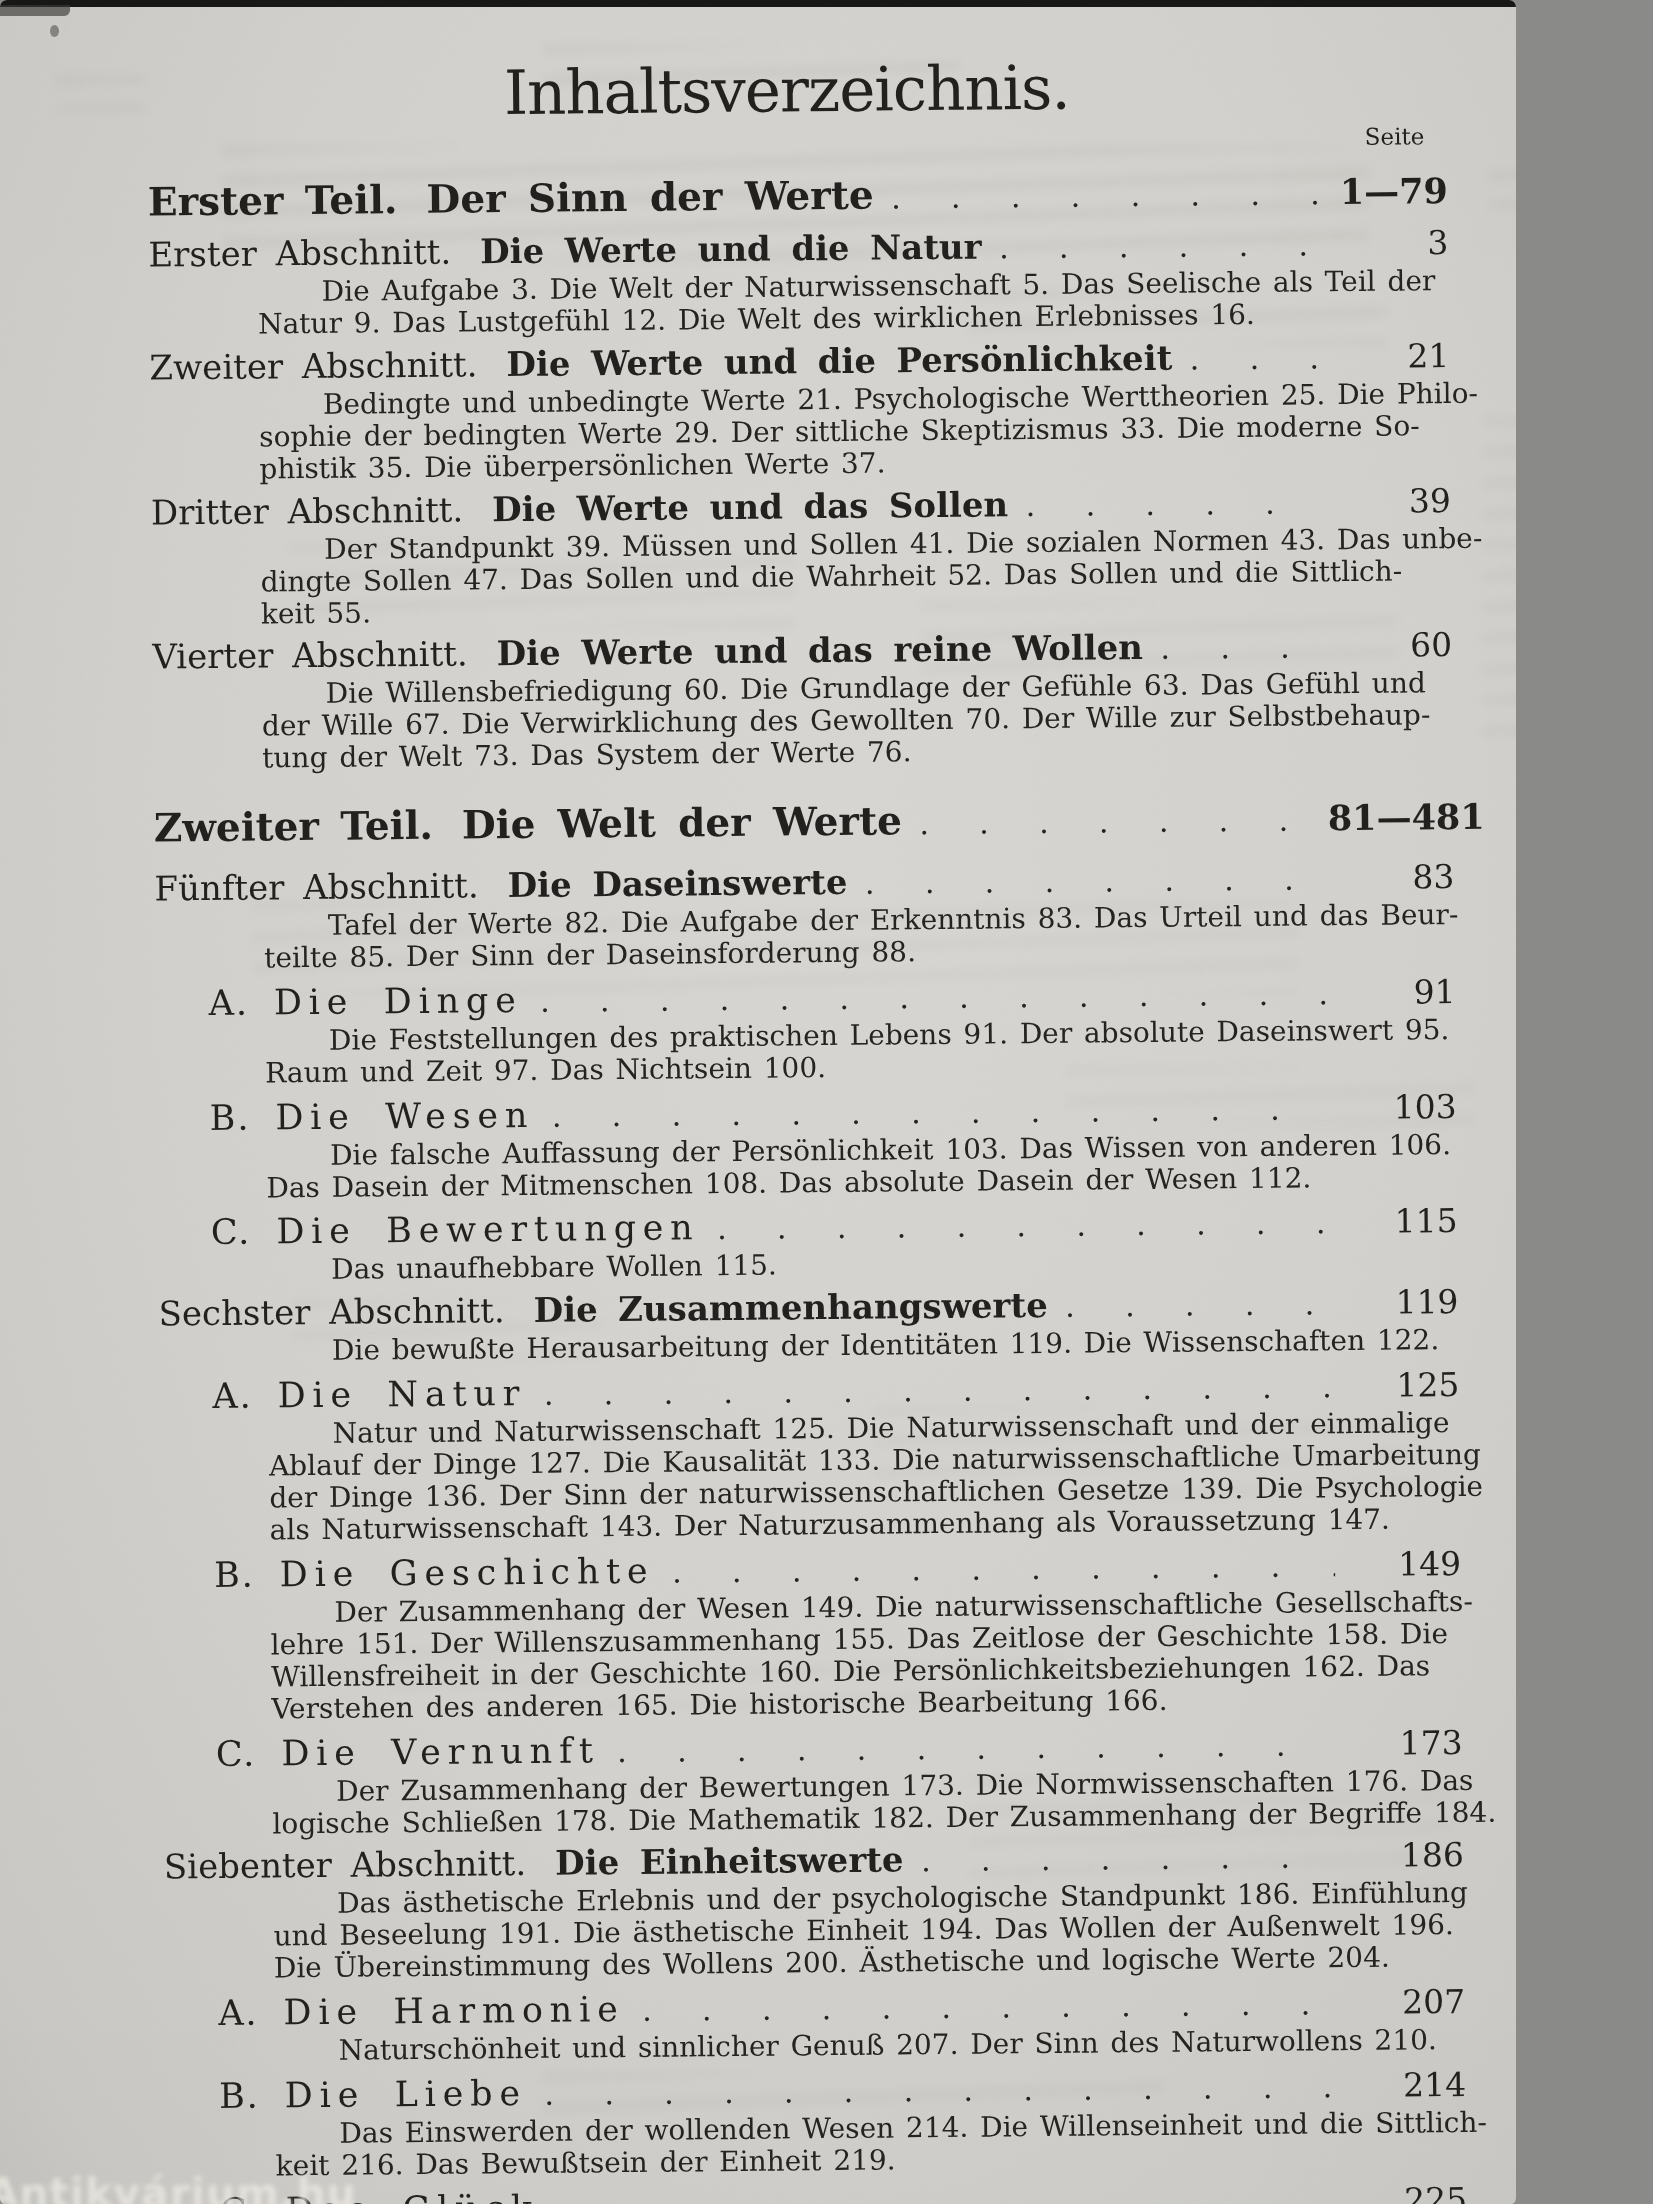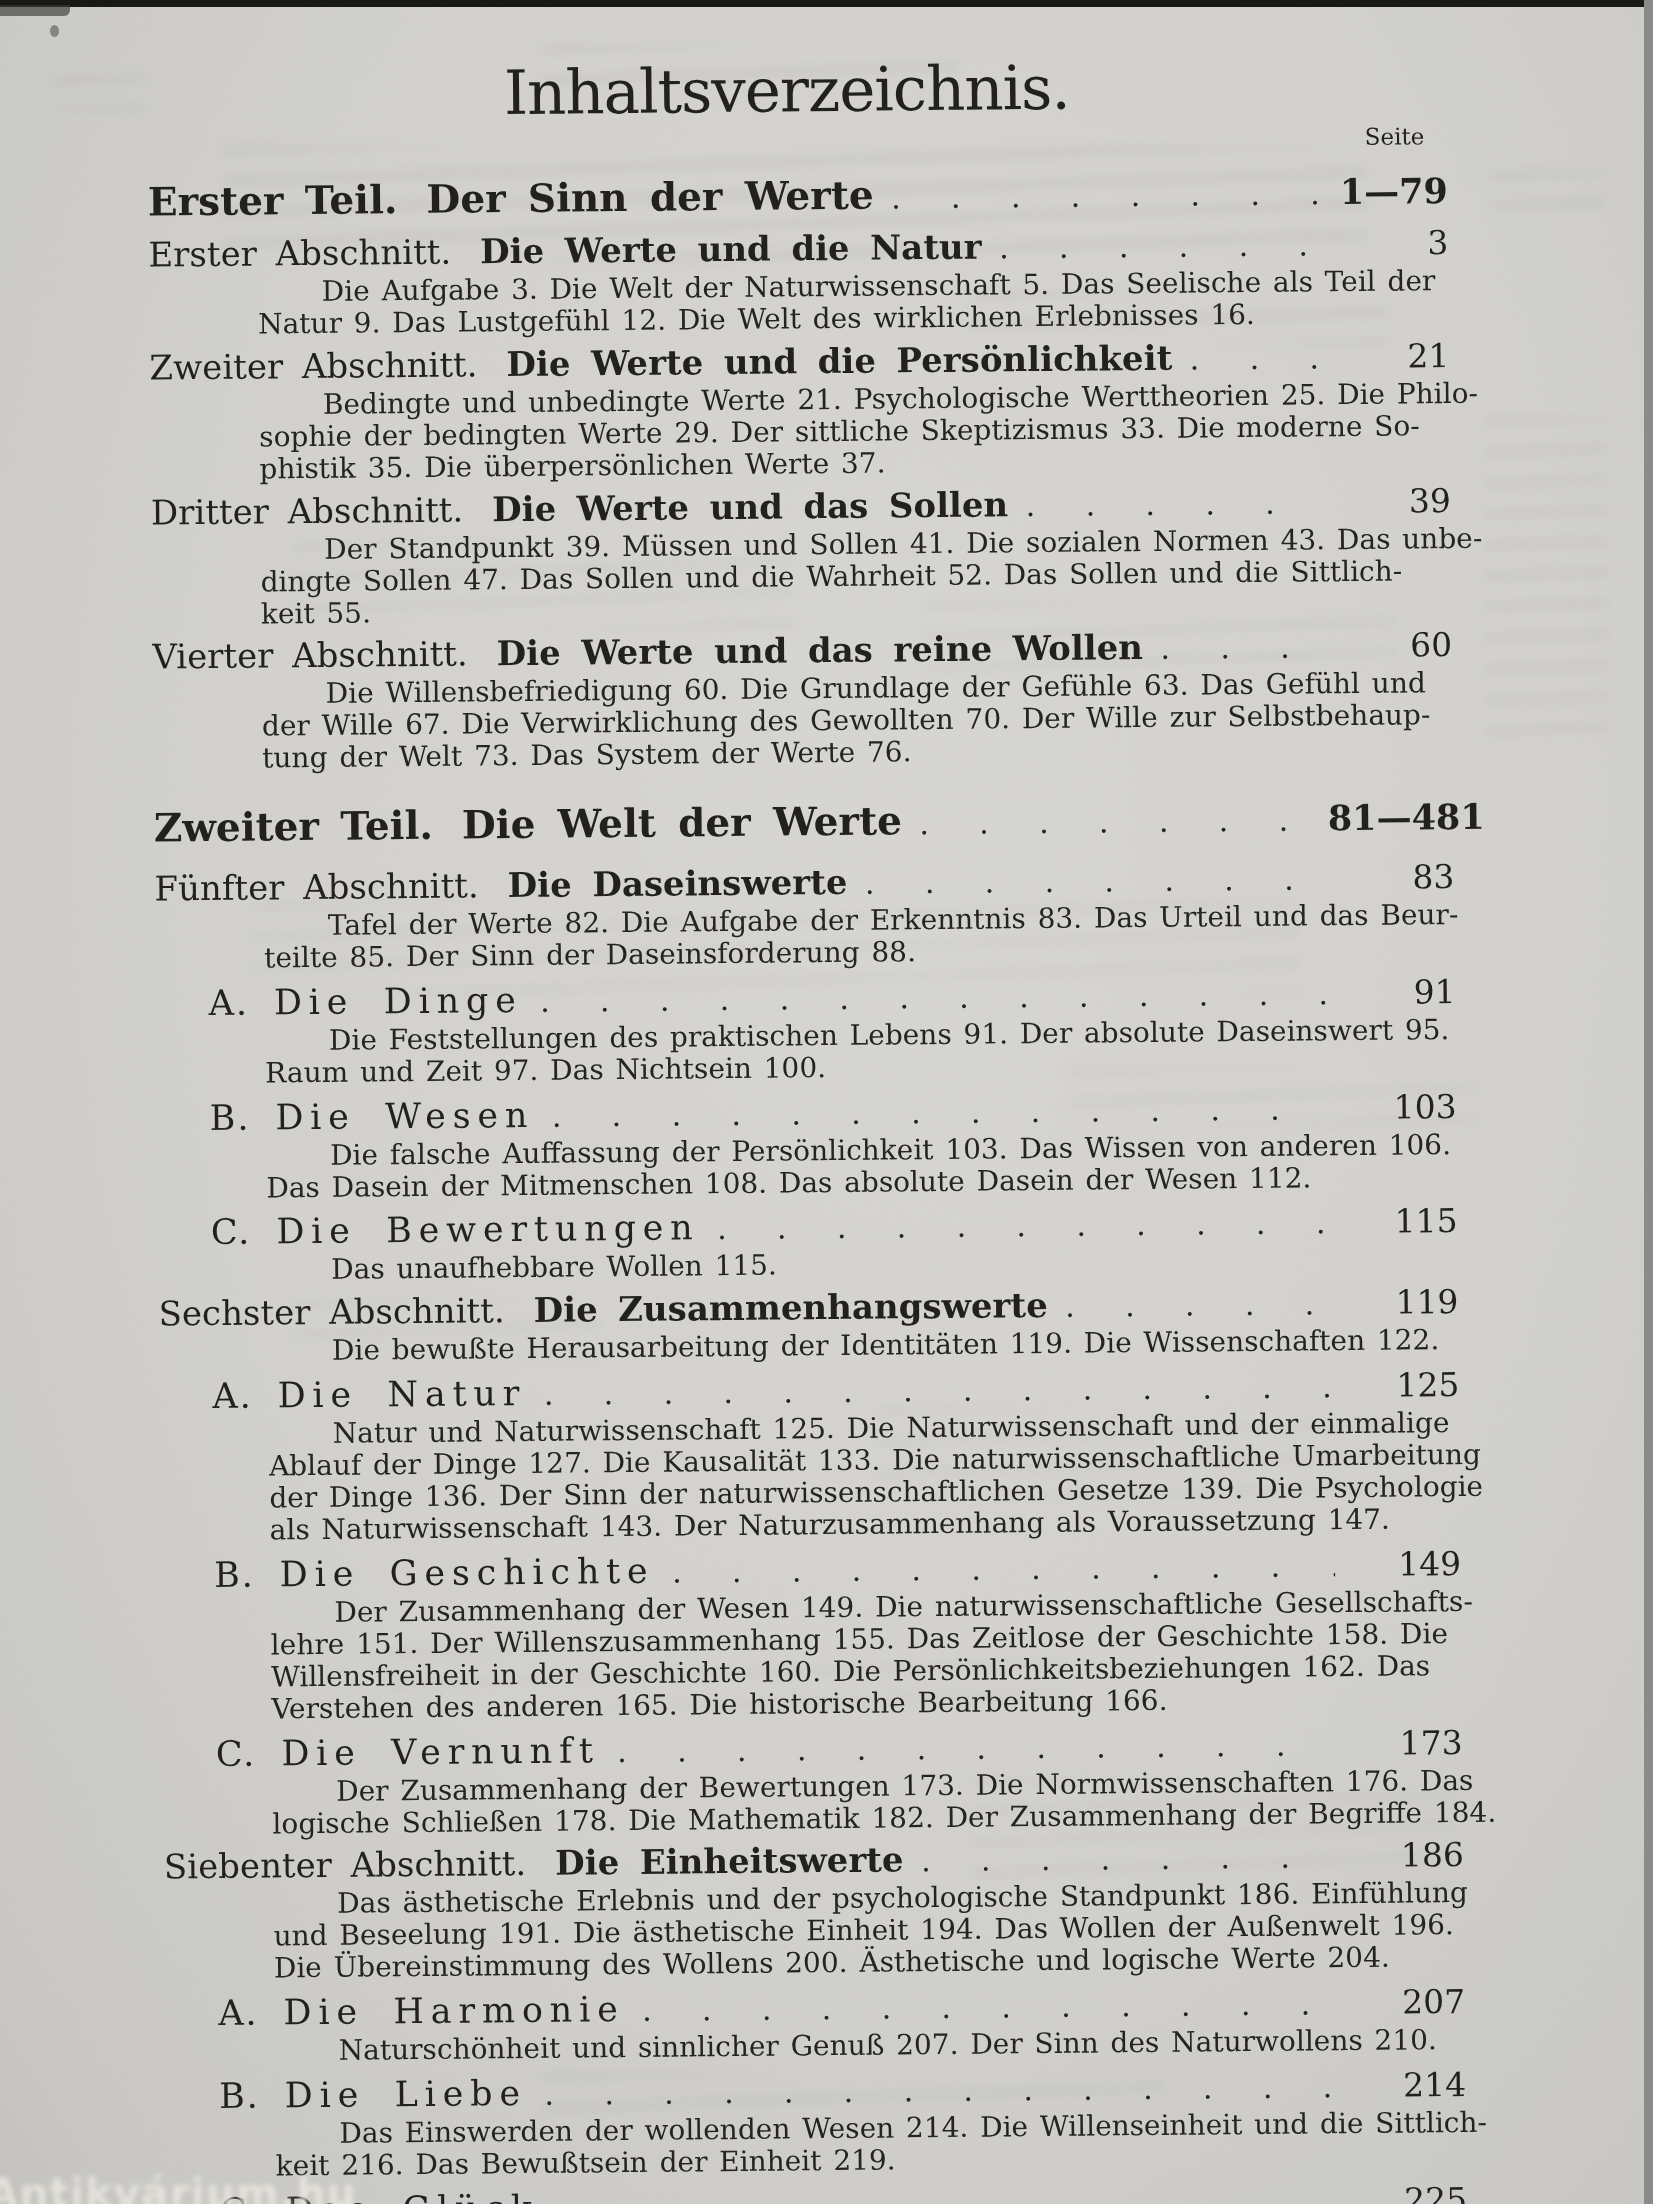--- a/index.html
+++ b/index.html
@@ -1,19 +1,19 @@
 <!DOCTYPE html>
 <html><head>
 <meta charset="utf-8">
 <style>
   html,body{margin:0;padding:0;background:#8a8a88;}
   .page{
-    position:relative;width:1644px;height:2205px;overflow:hidden;
+    position:relative;width:1516px;height:2205px;overflow:hidden;
     background:radial-gradient(ellipse at 54% 38%, #d7d6d3 0%, #d2d1cd 55%, #c9c8c4 92%, #c3c2be 100%);
-    font-family:"DejaVu Serif","Liberation Serif",serif;color:#201f1d;
+    font-family:"DejaVu Serif","Liberation Serif",serif;color:#201f1d;border-radius:7px;
   }
   .grain{position:absolute;inset:0;opacity:.45;pointer-events:none;}
   
   .edge-top{position:absolute;top:0;left:0;width:1654px;height:6.8px;background:#161614;}
   .edge-tl{position:absolute;top:4.9px;left:0;width:70px;height:11.6px;background:#3a3936;opacity:.65;border-radius:0 0 5.8px 0;}
   .nick{position:absolute;left:50px;top:25px;width:8.7px;height:11.6px;background:#4a4944;opacity:.55;border-radius:50%;}
   
   .g{position:absolute;filter:blur(4.9px);opacity:.5;pointer-events:none;
      background:repeating-linear-gradient(178deg, rgba(125,122,112,.18) 0 8.7px, rgba(0,0,0,0) 8.7px 31px);}
   .g1{left:543px;top:45px;width:417px;height:43px;}

